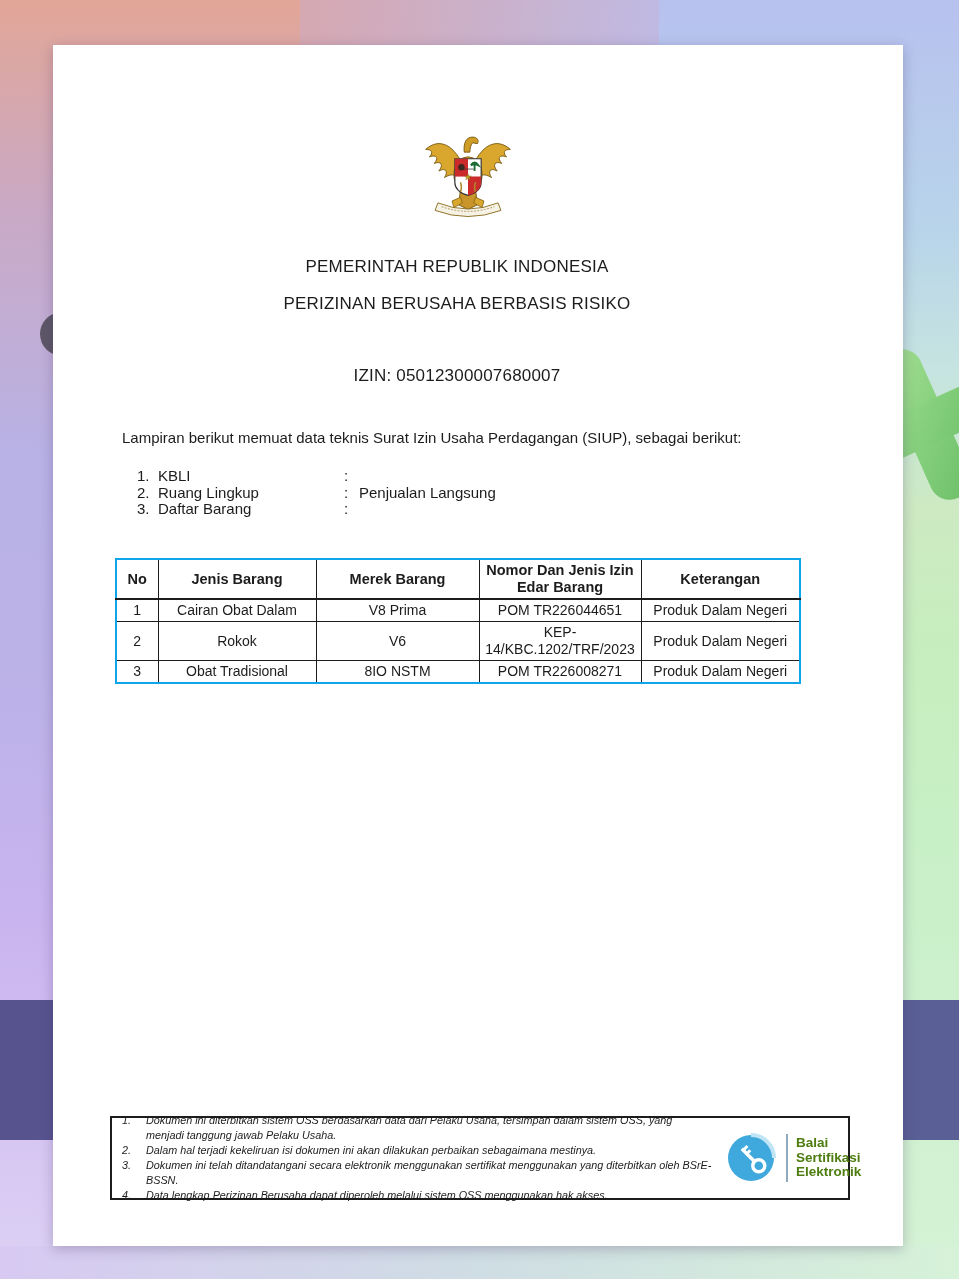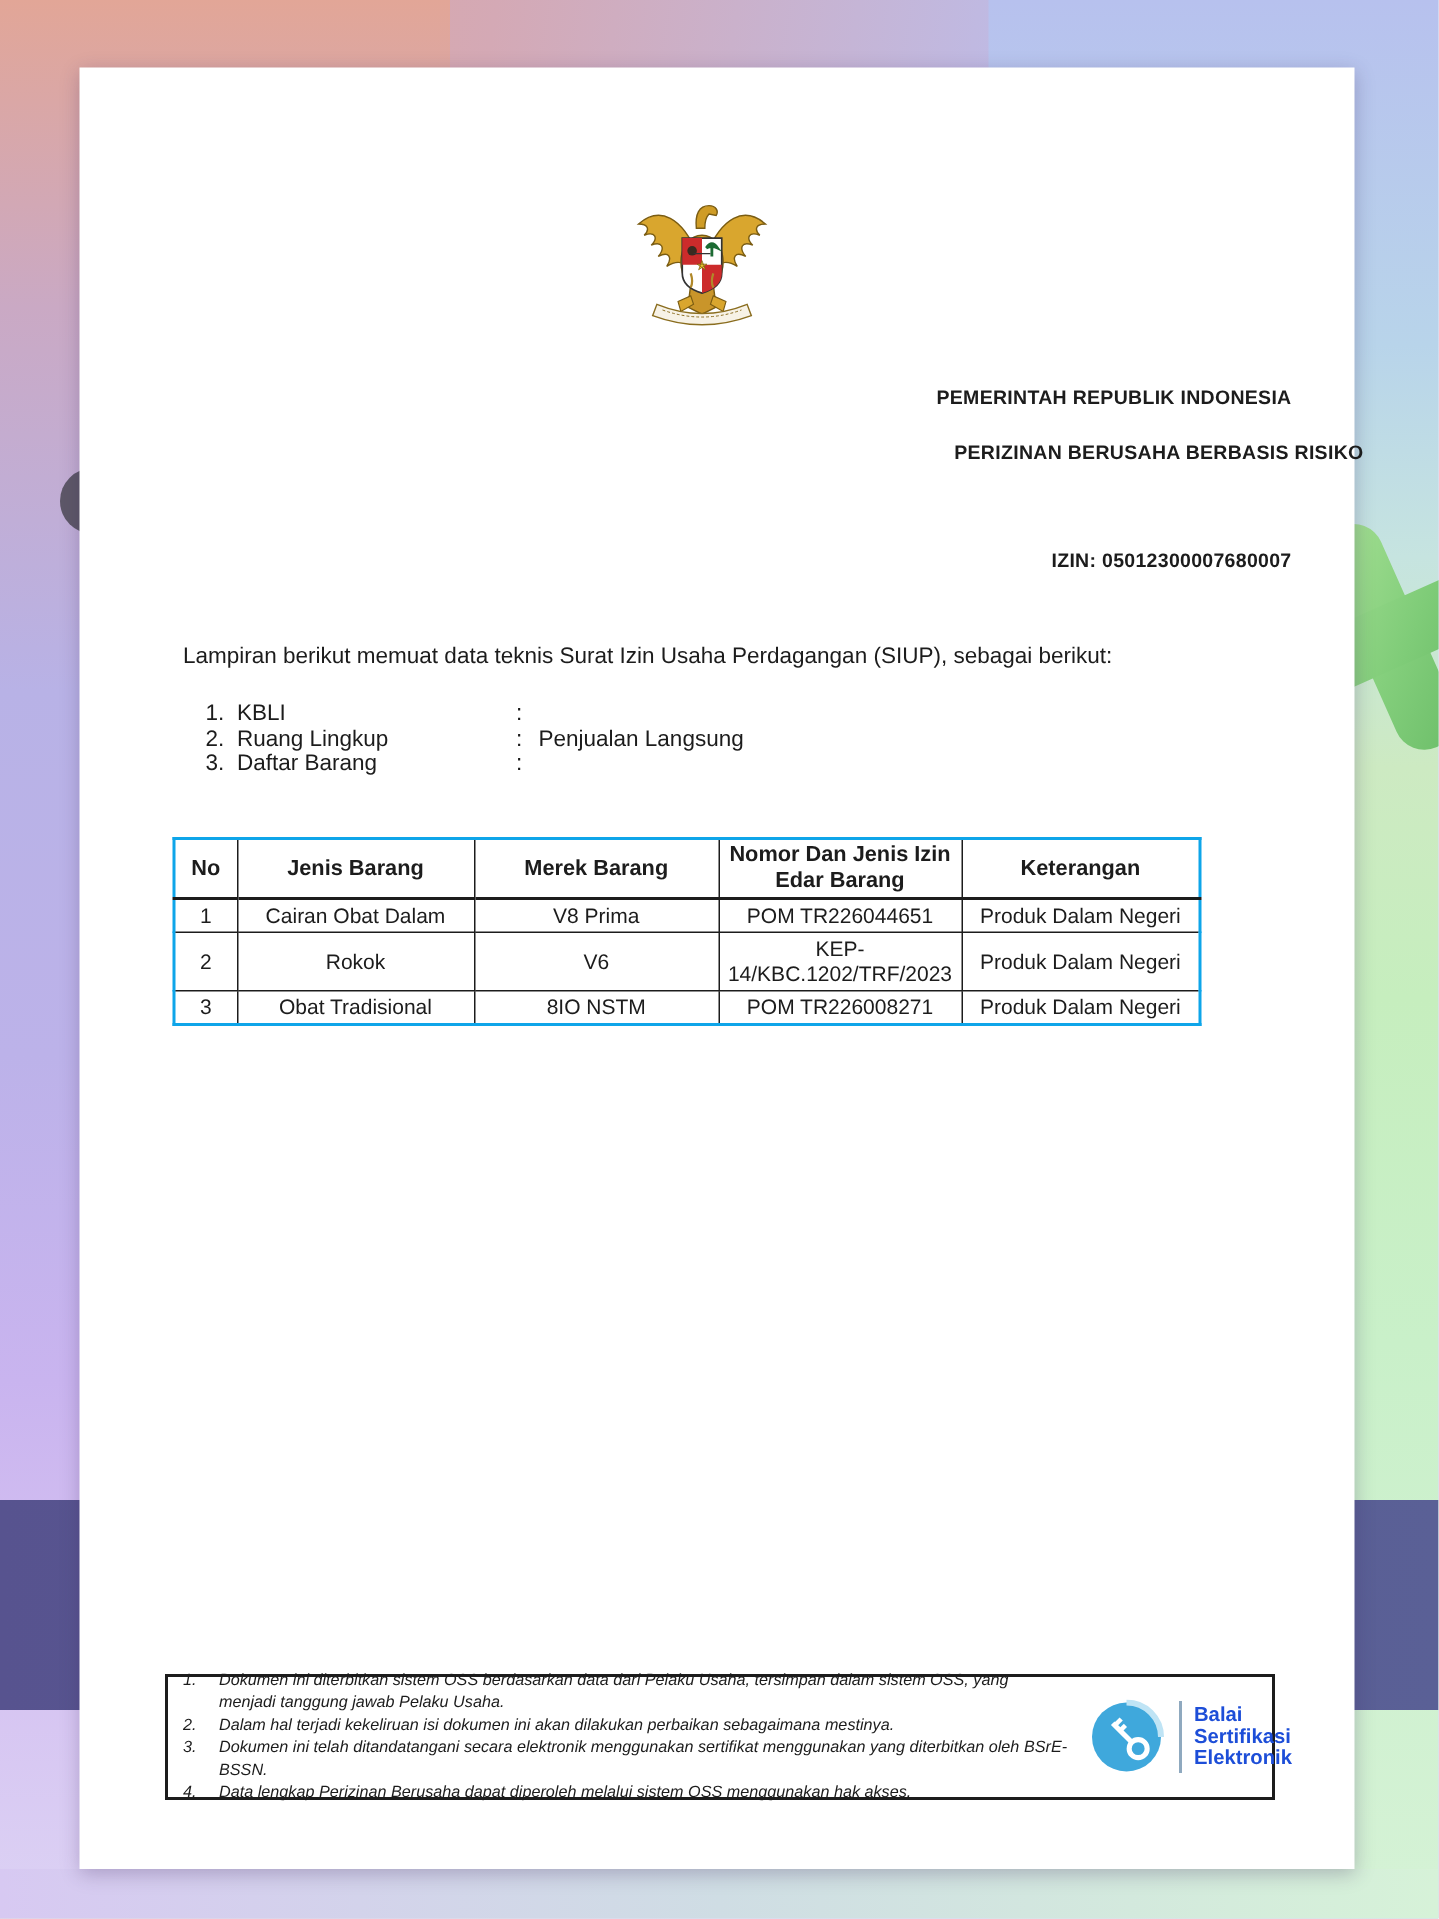--- a/index.html
+++ b/index.html
@@ -24,22 +24,22 @@
   .plus-v{left:60px;top:5px;width:42px;height:160px;border-radius:20px;
     background:linear-gradient(135deg,#abe298 0%,#84cf7c 55%,#6bbd68 100%);}
   .plus-h{left:5px;top:64px;width:152px;height:42px;border-radius:20px;
     background:linear-gradient(135deg,#a5e094 0%,#7fcc78 60%,#69bb66 100%);}
   .left-dot{left:40px;top:312px;width:44px;height:44px;border-radius:50%;
     background:#5d5768;z-index:3;}
   
   .doc-page{left:53px;top:45px;width:850px;height:1201px;background:#ffffff;z-index:10;
     box-shadow:0 3px 12px rgba(60,40,90,.28);color:#1c1c1c;}
   .emblem{left:368px;top:73px;width:94px;height:104px;}
-  .t-line{left:0;width:808px;text-align:right;font-weight:bold;font-size:13px;letter-spacing:.2px;}
-  .t1{top:212px;} .t2{top:249px;padding-left:48px;} .t3{top:285px;} .t4{top:321px;}
+  .t-line{left:0;width:808px;text-align:center;font-weight:normal;font-size:17px;letter-spacing:.2px;}
+  .t1{top:212px;} .t2{top:249px;} .t3{top:285px;} .t4{top:321px;}
   .intro{left:69px;top:384px;width:730px;font-size:15px;}
   .details{left:84px;top:423px;width:730px;font-size:15px;}
   .d-row{display:flex;line-height:16.5px;}
   .d-no{width:21px;}
   .d-label{width:186px;}
   .d-sep{width:15px;}
   .d-val{width:484px;}
   
   table.goods{left:62px;top:513px;width:684px;position:absolute;border-collapse:collapse;
     font-size:14px;table-layout:fixed;}
@@ -51,21 +51,21 @@
   
   .footer-box{left:57px;top:1071px;width:736px;height:80px;border:2px solid #1c1c1c;
     display:flex;align-items:center;}
   .notes{margin-left:10px;width:590px;font-size:10.8px;font-style:italic;line-height:15px;}
   .n-row{display:flex;}
   .n-no{width:24px;flex:none;}
   .n-text{width:566px;}
   .logo{display:flex;align-items:center;margin-left:14px;}
   .logo-circle{width:50px;height:50px;flex:none;}
   .logo-bar{width:2px;height:48px;background:#8fa9bf;margin:0 8px 0 10px;}
-  .logo-text{font-size:13.5px;font-weight:bold;line-height:14.5px;color:#1d4ed8;}
+  .logo-text{font-size:13.5px;font-weight:bold;line-height:14.5px;color:#4d7c0f;}
 </style>
 </head>
 <body>
 
 <div class="abs bg-base"></div>
 <div class="abs bg-left"></div>
 <div class="abs bg-right"></div>
 <div class="abs band"></div>
 <div class="abs plus-wrap">
   <div class="abs plus-v"></div>

